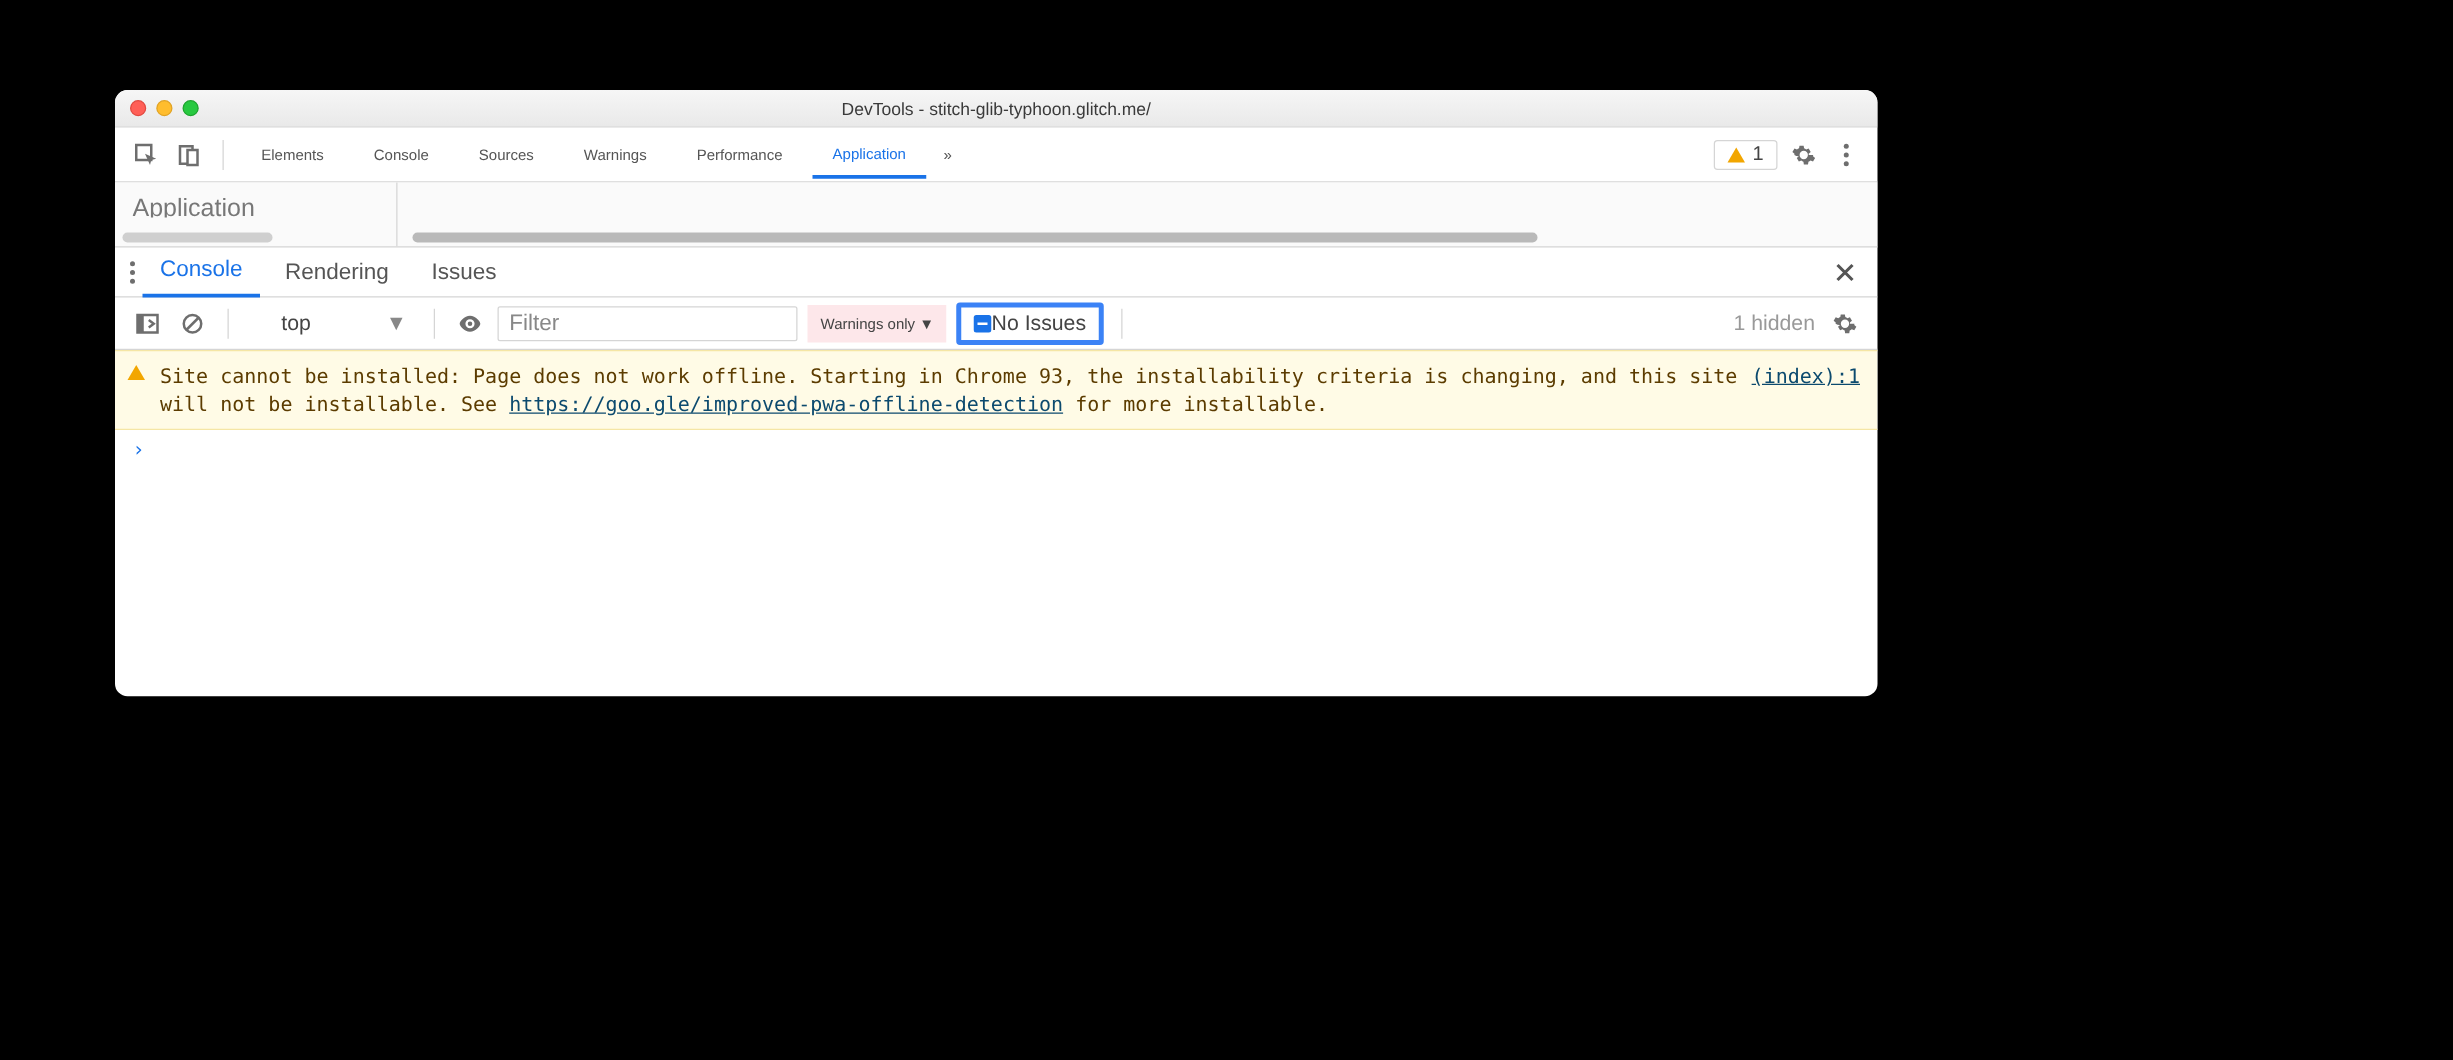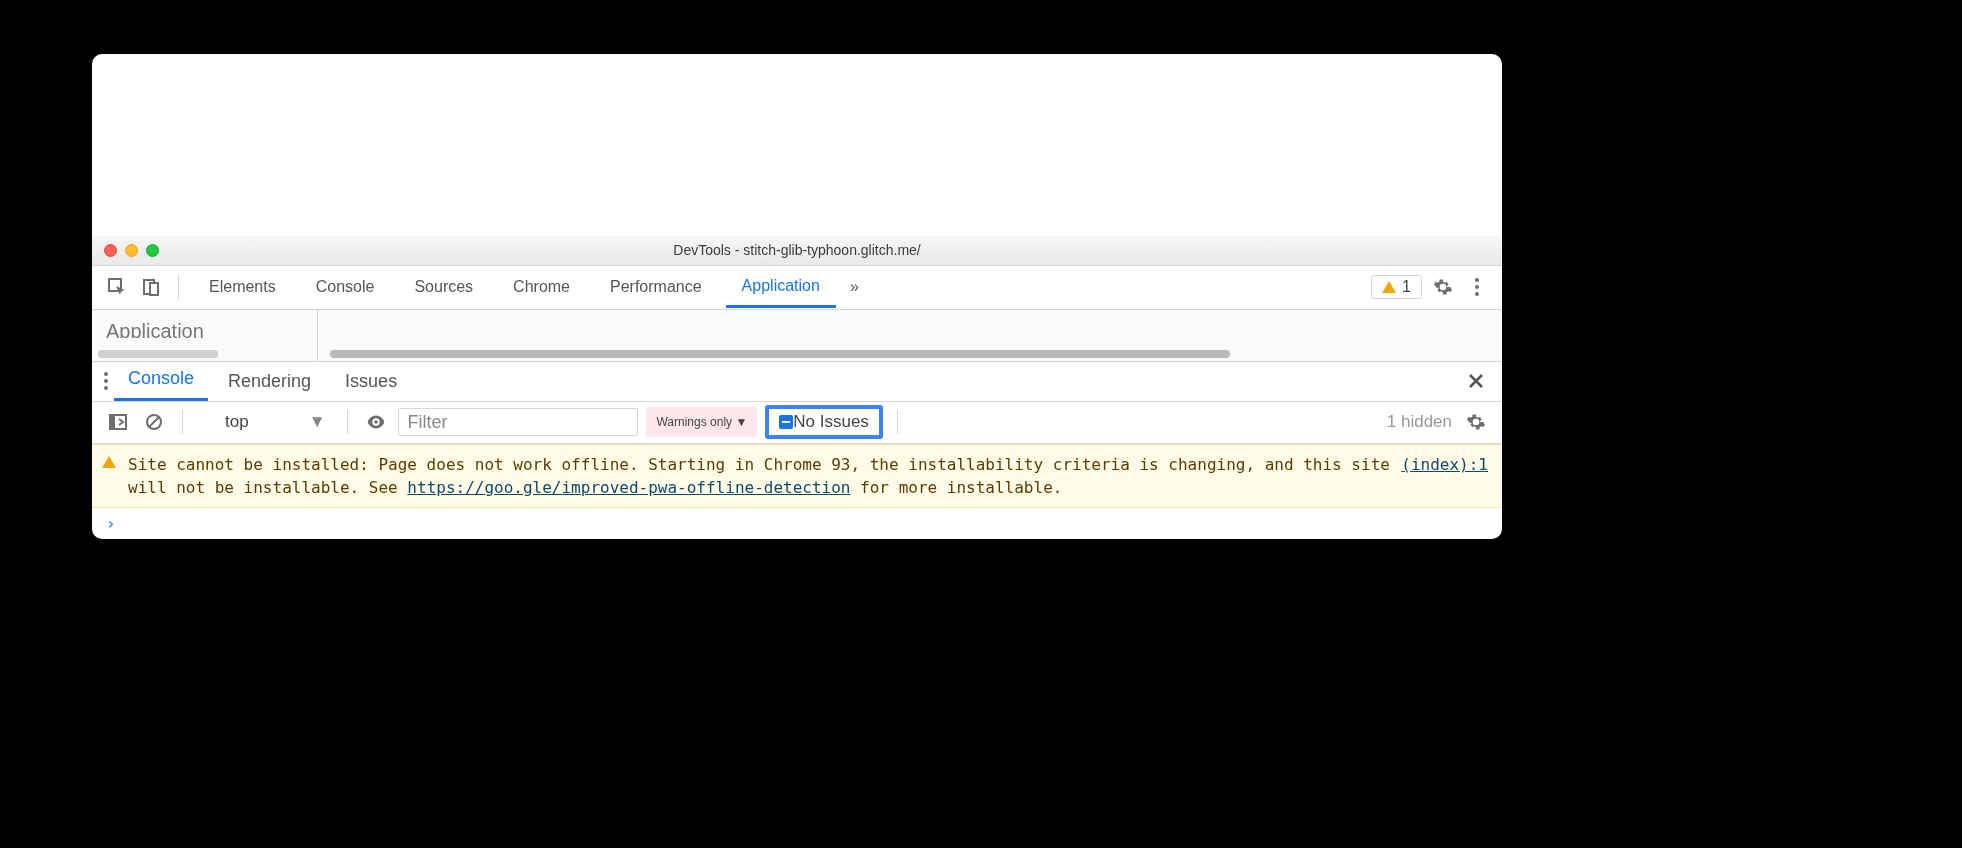--- a/index.html
+++ b/index.html
@@ -8,30 +8,29 @@
     background: #000;
     font-family: -apple-system, BlinkMacSystemFont, "Helvetica Neue", Arial, sans-serif;
     font-size: 16px;
     width: 1962px;
     height: 848px;
     position: relative;
   }
   .window {
     position: absolute;
     left: 92px;
-    top: 54px;
+    top: 72px;
     width: 1410px;
     height: 485px;
     background: #fff;
     border-radius: 10px;
     box-shadow: 0 25px 60px rgba(0,0,0,0.6);
     overflow: hidden;
     display: flex;
     flex-direction: column;
-    justify-content: flex-end;
   }
   .titlebar {
     height: 30px;
     background: linear-gradient(#f6f6f6,#e9e9e9);
     border-bottom: 1px solid #d6d6d6;
     display: flex;
     align-items: center;
     position: relative;
   }
   .traffic {
@@ -60,21 +59,21 @@
     padding: 0 12px;
     gap: 8px;
     color:#555;
   }
   .main-tabs .icon-btn {
     width: 26px; height: 26px;
     display:flex; align-items:center; justify-content:center;
   }
   .divider { width:1px; height:24px; background:#d5d5d5; margin:0 6px;}
   .main-tabs .tab {
-    font-size: 16px;
+    font-size: 12px;
     padding: 8px 16px;
     color:#555;
     cursor:pointer;
   }
   .main-tabs .tab.active {
     color:#1a73e8;
     border-bottom: 3px solid #1a73e8;
     padding-bottom:10px;
     margin-bottom:-3px;
   }
@@ -253,21 +252,21 @@
     <div class="icon-btn">
       <svg width="20" height="20" viewBox="0 0 20 20">
           <rect x="3" y="3" width="10" height="14" fill="none" stroke="#6e6e6e" stroke-width="2"></rect>
           <rect x="9" y="6" width="8" height="12" fill="#fff" stroke="#6e6e6e" stroke-width="2"></rect>
         </svg>
     </div>
     <div class="divider"></div>
     <div class="tab">Elements</div>
     <div class="tab">Console</div>
     <div class="tab">Sources</div>
-    <div class="tab">Chrome</div>
+    <div class="tab">Warnings</div>
     <div class="tab">Performance</div>
     <div class="tab active">Application</div>
     <div class="tab" style="padding:8px 6px;">»</div>
     <div class="spacer"></div>
     <div class="issue-badge">
       <span class="warn-tri"></span>
       <span>1</span>
     </div>
     <div class="icon-btn">
       <svg class="gear" width="20" height="20" viewBox="0 0 24 24">

